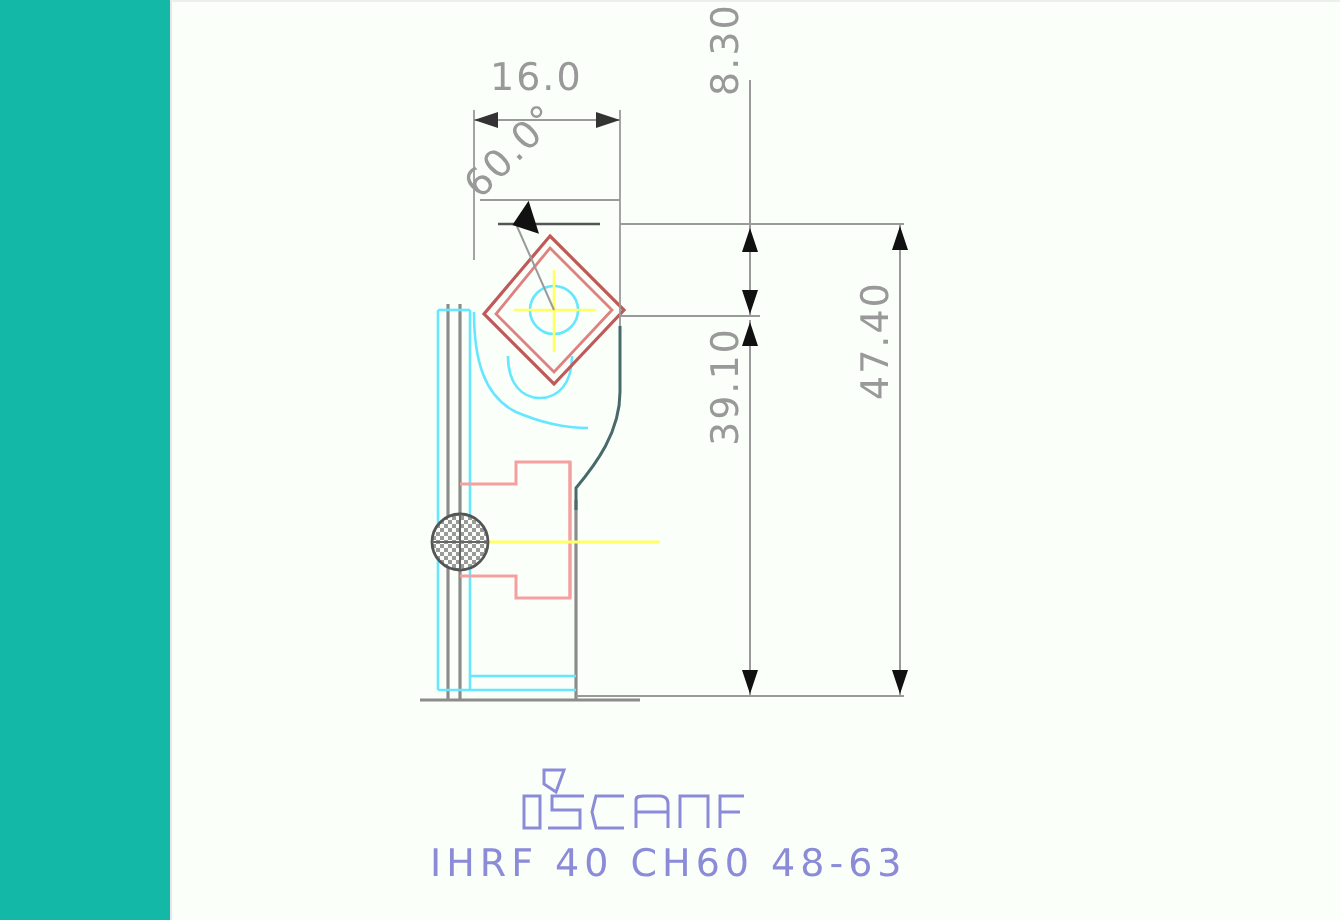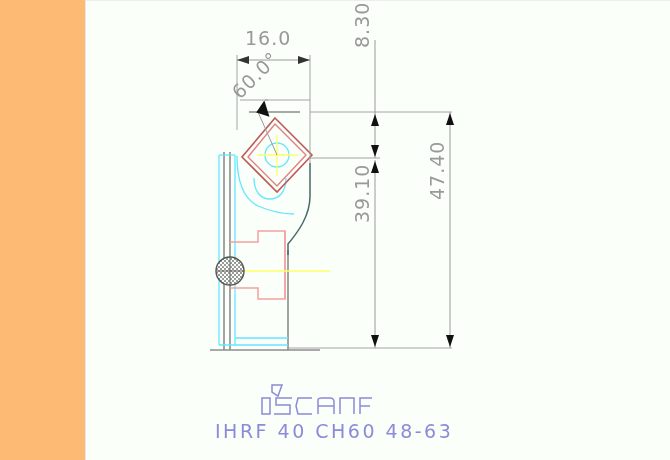--- a/index.html
+++ b/index.html
@@ -8,21 +8,21 @@
     background: #ffffff;
     width: 670px;
     height: 460px;
     overflow: hidden;
     font-family: "DejaVu Sans", sans-serif;
   }
   #root {
     position: relative;
     width: 548px;
     height: 460px;
-    background: #fdba74;
+    background: #14b8a6;
   }
   #canvas-area {
     position: absolute;
     left: 85px;
     top: 0px;
     width: 585px;
     height: 460px;
     background: #fafffa;
     border-left: 1px solid #e6e6e6;
     border-top: 1px solid #eeeeee;

